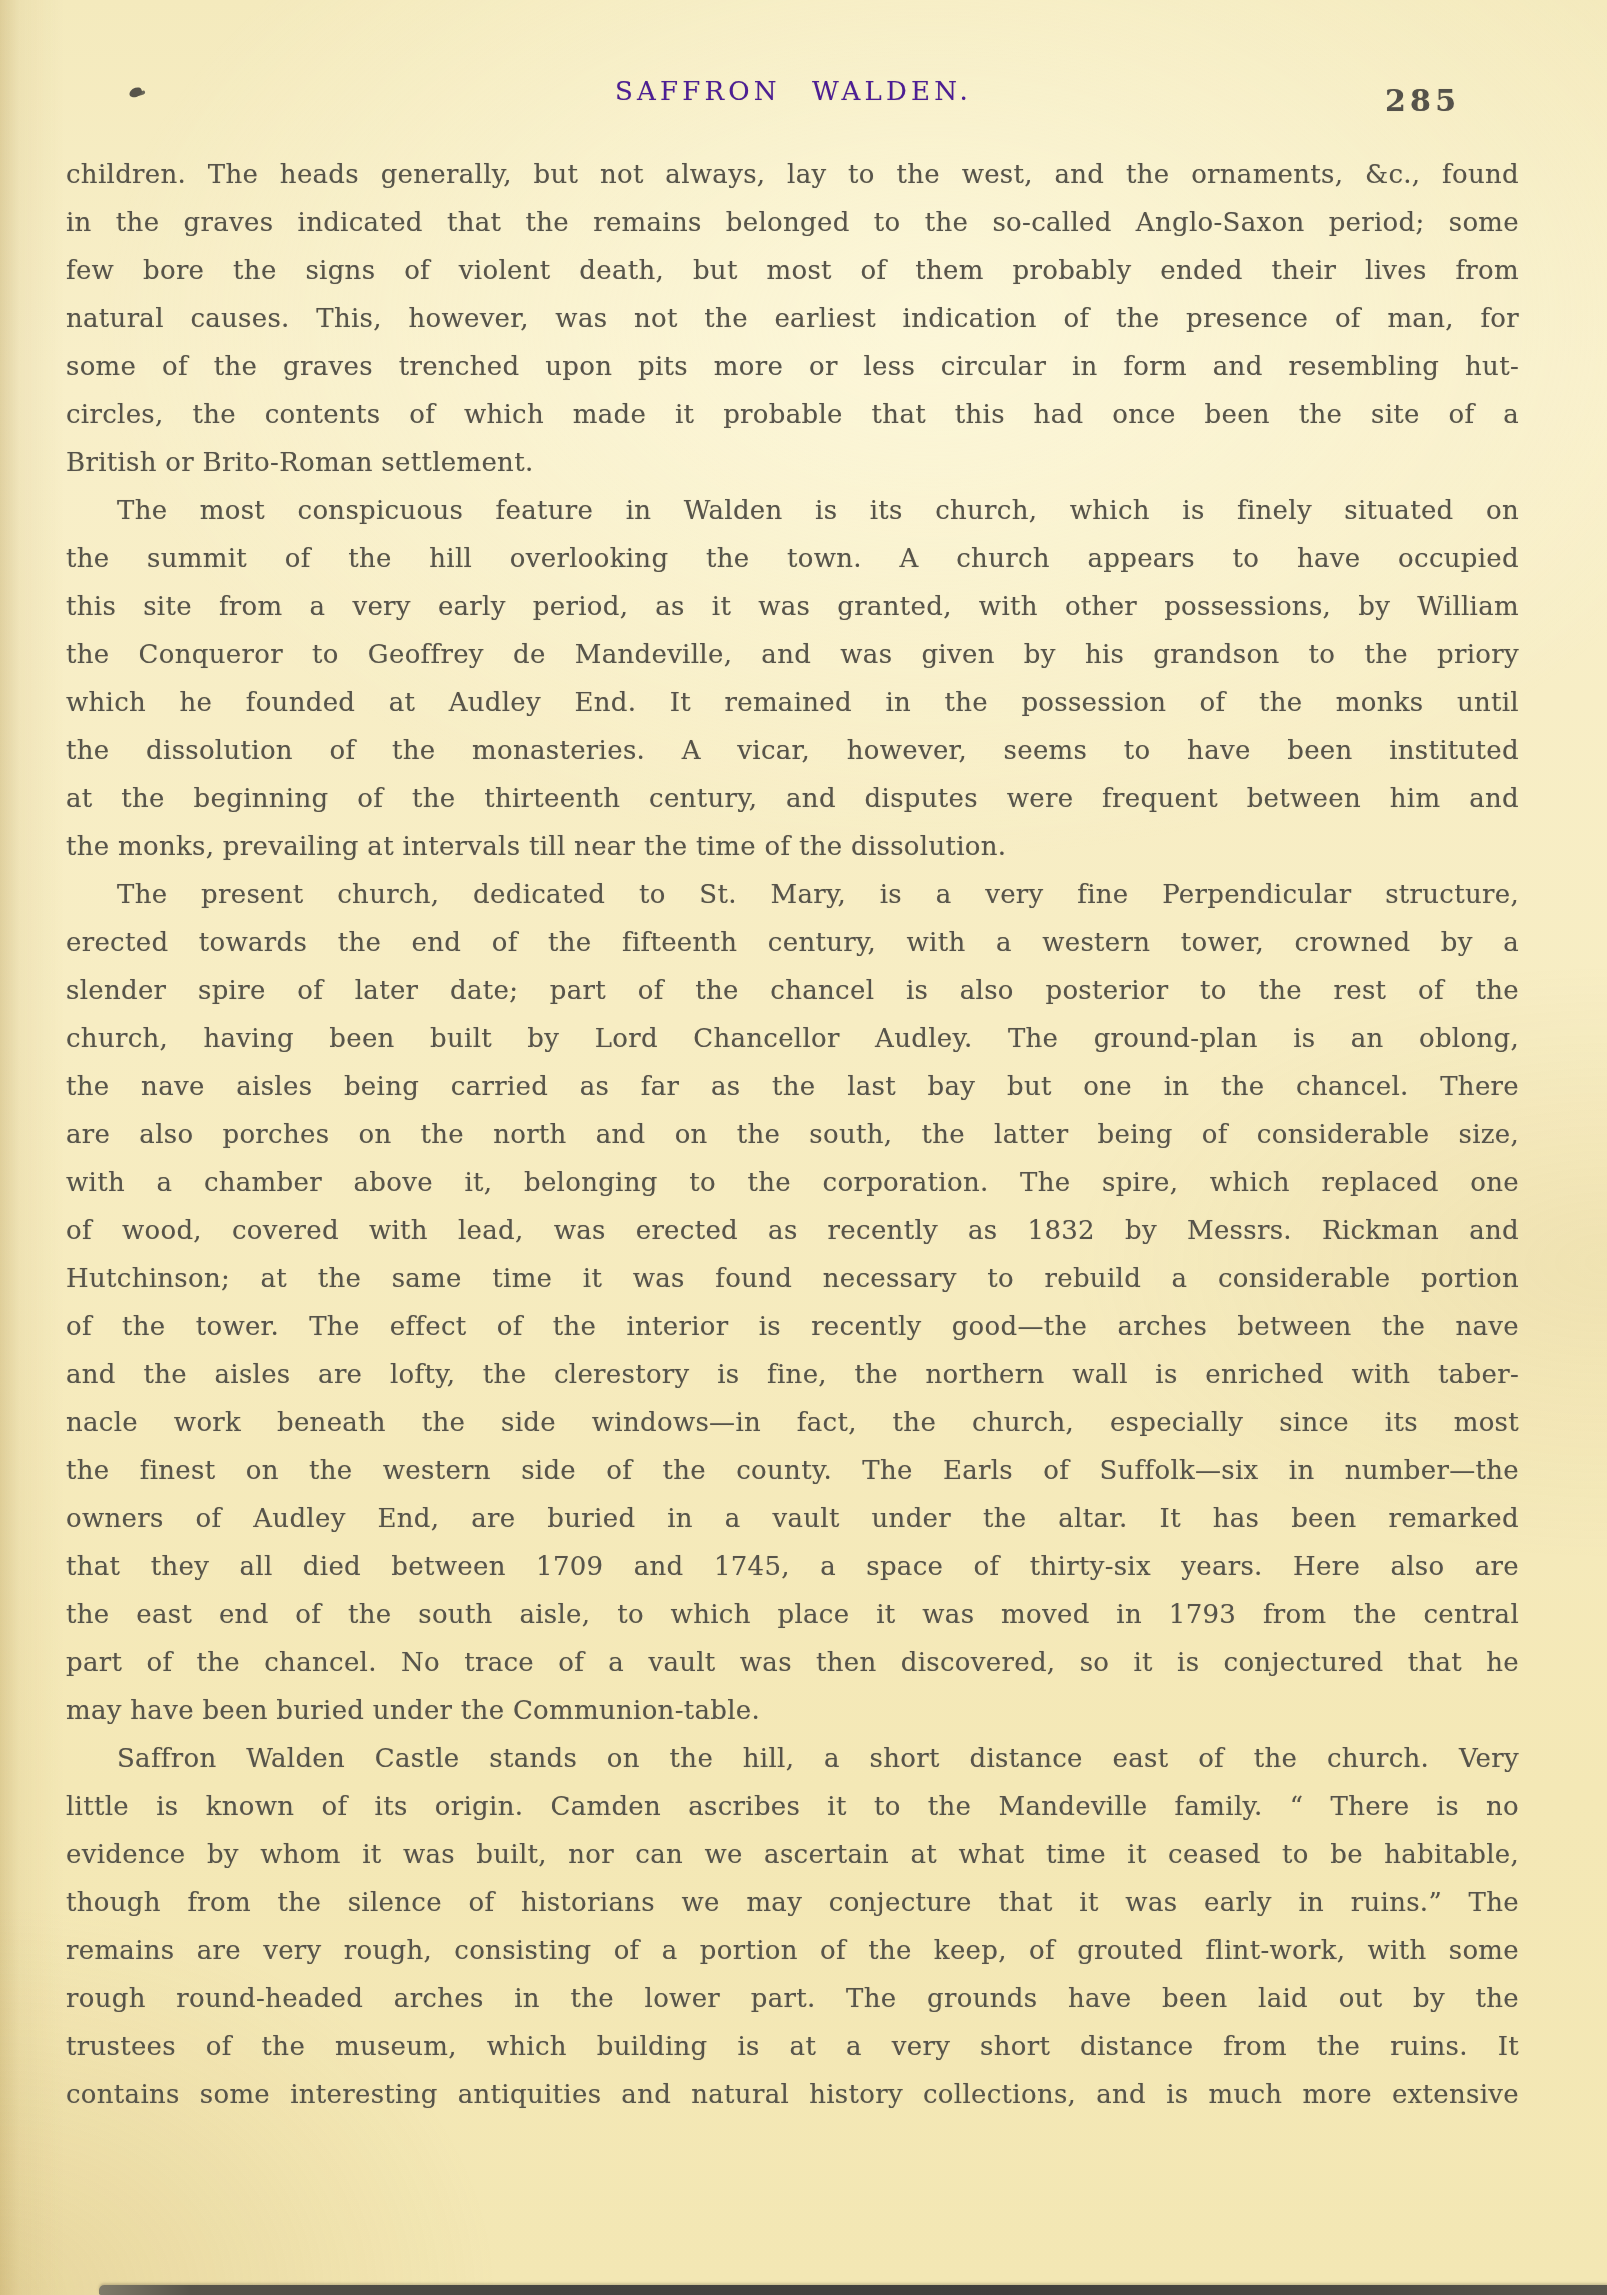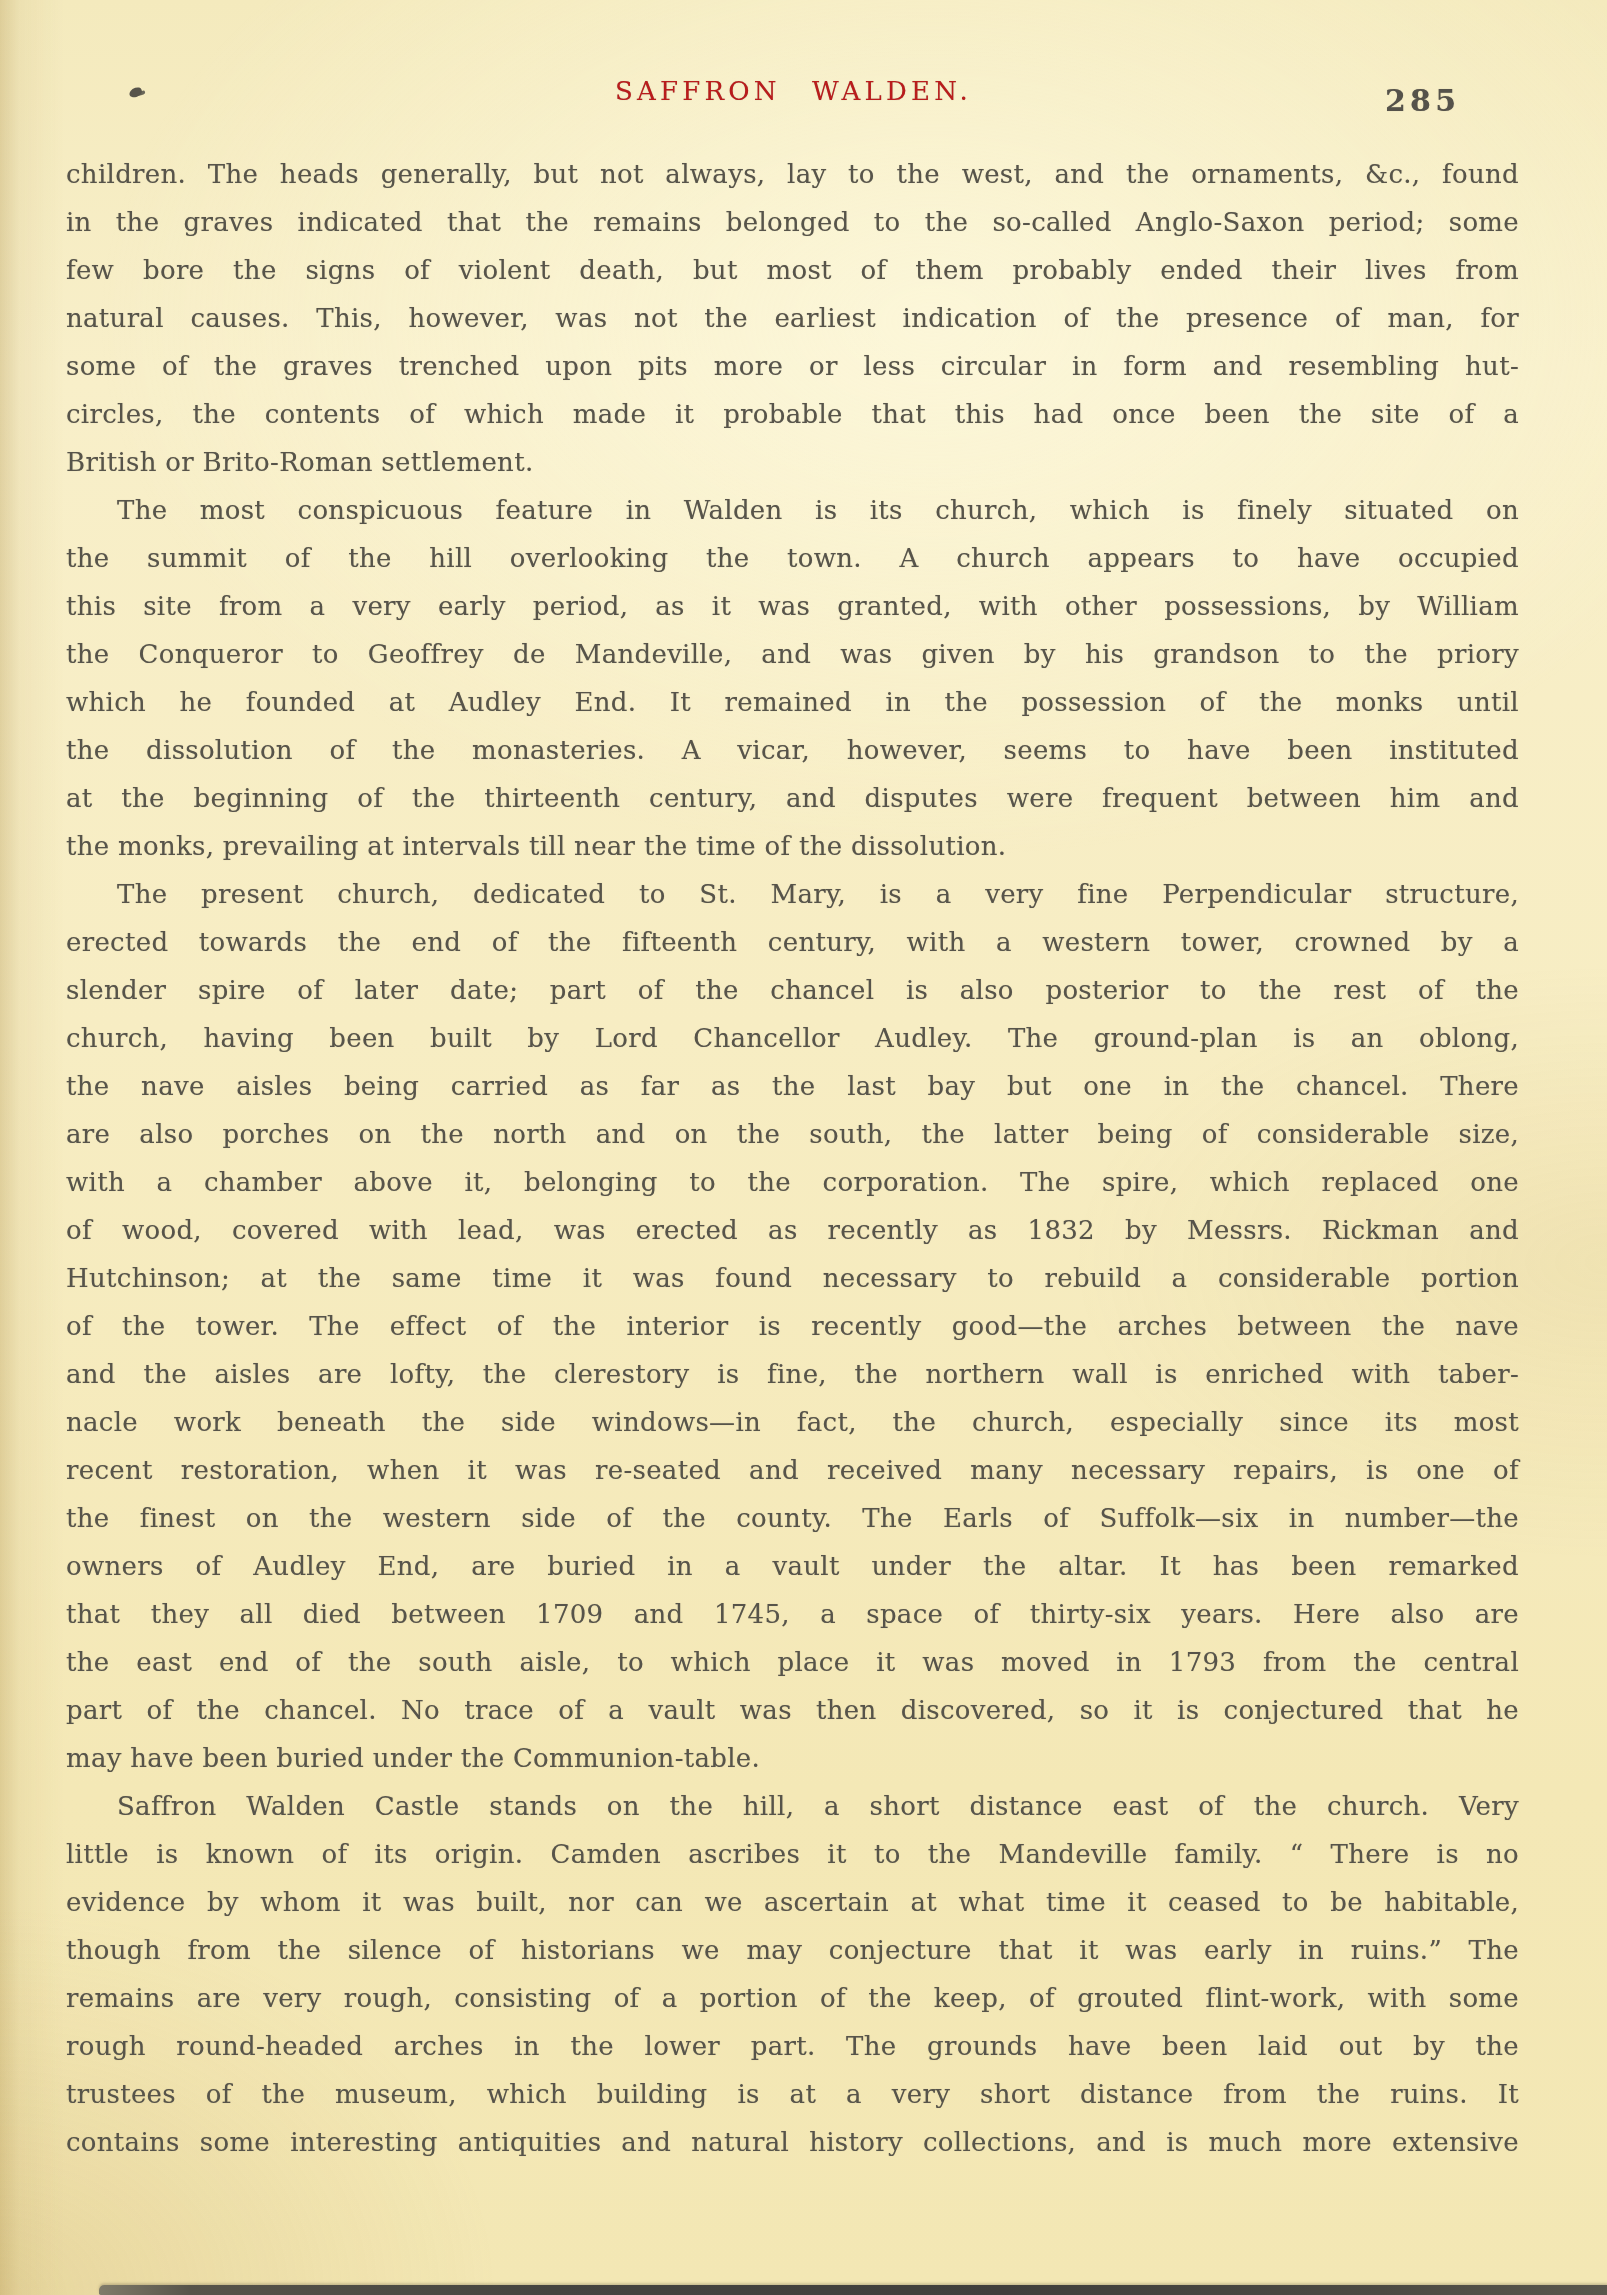--- a/index.html
+++ b/index.html
@@ -21,21 +21,21 @@
   }
   .running-head {
     position: absolute;
     top: 76px;
     left: 66px;
     width: 1455px;
     text-align: center;
     font-size: 26px;
     letter-spacing: 4.2px;
     word-spacing: 18.7px;
-    color: #b91c1c;
+    color: #4c1d95;
     text-shadow: 0 0 0.8px rgba(95,92,80,0.45);
   }
   .page-number {
     position: absolute;
     top: 83px;
     left: 1385px;
     font-size: 30px;
     letter-spacing: 4.2px;
     color: #55524a;
     text-shadow: 0 0 0.8px rgba(85,82,74,0.4);
@@ -118,21 +118,20 @@
       <div class="line">slender spire of later date; part of the chancel is also posterior to the rest of the</div>
       <div class="line">church, having been built by Lord Chancellor Audley.  The ground-plan is an oblong,</div>
       <div class="line">the nave aisles being carried as far as the last bay but one in the chancel.  There</div>
       <div class="line">are also porches on the north and on the south, the latter being of considerable size,</div>
       <div class="line">with a chamber above it, belonging to the corporation.  The spire, which replaced one</div>
       <div class="line">of wood, covered with lead, was erected as recently as 1832 by Messrs. Rickman and</div>
       <div class="line">Hutchinson; at the same time it was found necessary to rebuild a considerable portion</div>
       <div class="line">of the tower.  The effect of the interior is recently good—the arches between the nave</div>
       <div class="line">and the aisles are lofty, the clerestory is fine, the northern wall is enriched with taber-</div>
       <div class="line">nacle work beneath the side windows—in fact, the church, especially since its most</div>
-      <div class="line">recent restoration, when it was re-seated and received many necessary repairs, is one of</div>
       <div class="line">the finest on the western side of the county.  The Earls of Suffolk—six in number—the</div>
       <div class="line">owners of Audley End, are buried in a vault under the altar.  It has been remarked</div>
       <div class="line">that they all died between 1709 and 1745, a space of thirty-six years.  Here also are</div>
       <div class="line">the east end of the south aisle, to which place it was moved in 1793 from the central</div>
       <div class="line">part of the chancel.  No trace of a vault was then discovered, so it is conjectured that he</div>
       <div class="line last">may have been buried under the Communion-table.</div>
       <div class="line indent">Saffron Walden Castle stands on the hill, a short distance east of the church.  Very</div>
       <div class="line">little is known of its origin.  Camden ascribes it to the Mandeville family.  “ There is no</div>
       <div class="line">evidence by whom it was built, nor can we ascertain at what time it ceased to be habitable,</div>
       <div class="line">though from the silence of historians we may conjecture that it was early in ruins.”  The</div>

